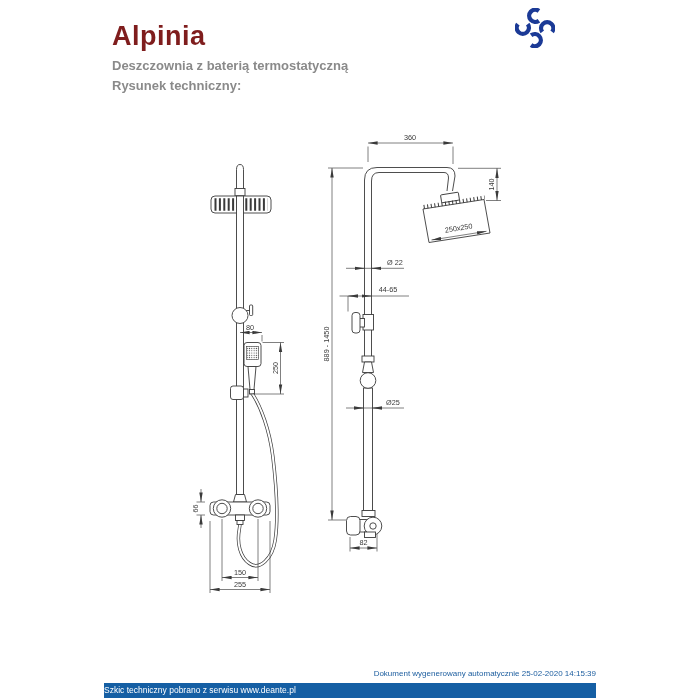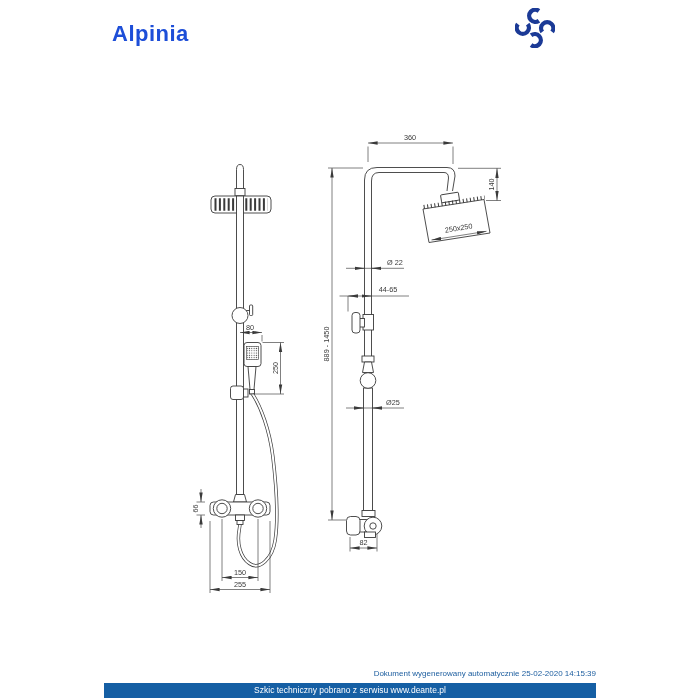--- a/index.html
+++ b/index.html
@@ -1,34 +1,34 @@
 <!DOCTYPE html>
 <html><head>
 <meta charset="utf-8">
 <style>
   html,body{margin:0;padding:0;background:#fff;}
   .page{position:relative;width:700px;height:700px;background:#ffffff;overflow:hidden;
         font-family:"Liberation Sans","DejaVu Sans",sans-serif;}
   
-  .title{position:absolute;left:112px;top:21px;font-size:22px;font-weight:bold;
-         color:#1d4ed8;letter-spacing:0.5px;}
+  .title{position:absolute;left:112px;top:21px;font-size:27px;font-weight:bold;
+         color:#7f1d1d;letter-spacing:0.5px;}
   .subtitle{position:absolute;left:112px;top:56px;font-size:13px;font-weight:bold;
             color:#8a8a8a;line-height:20px;}
   .logo{position:absolute;left:515px;top:8px;width:40px;height:40px;}
   
   .drawing{position:absolute;left:0;top:0;width:700px;height:700px;}
   .dim-text{font-family:"Liberation Sans","DejaVu Sans",sans-serif;font-size:7.3px;fill:#3a3a3a;}
   
   .foot-line{position:absolute;left:104px;top:669px;width:492px;height:11px;
              font-size:8px;color:#1a5c9e;}
   .foot-page{position:absolute;left:0;top:0;margin-top:36px;}
   .foot-gen{position:absolute;right:0;top:0;}
   .foot-bar{position:absolute;left:104px;top:683px;width:492px;height:15px;
             background:#155fa4;color:#ffffff;font-size:8.5px;line-height:15px;
-            text-align:center;}
+            }
 </style>
 </head>
 <body>
 
 <div class="page">
 
   <div class="drawing">
   <svg width="700" height="700" viewBox="0 0 700 700">
     <defs>
       <marker id="arr" viewBox="0 0 10 4" refX="9.6" refY="2" markerWidth="10" markerHeight="4" markerUnits="userSpaceOnUse" orient="auto-start-reverse">
@@ -205,20 +205,24 @@
           <line x1="377" y1="534" x2="377" y2="551.5"></line>
           <line x1="350" y1="548" x2="377" y2="548" marker-start="url(#arr)" marker-end="url(#arr)"></line>
           <text class="dim-text" x="363.5" y="545" text-anchor="middle" stroke="none">82</text>
         </g>
       </g>
     </g>
   </svg>
   </div>
 
   <div class="title">Alpinia</div>
+  <div class="subtitle">
+    <div>Deszczownia z baterią termostatyczną</div>
+    <div>Rysunek techniczny:</div>
+  </div>
 
   <div class="logo">
     <svg width="40" height="40" viewBox="0 0 40 40">
       <g stroke="#1b3a96" stroke-width="4.3" fill="none">
         <path d="M 3.9,-4.9 A 6.1,6.1 0 1 0 3.9,4.9" transform="translate(20,7.8)"></path>
         <path d="M 3.9,-4.9 A 6.1,6.1 0 1 0 3.9,4.9" transform="translate(32.2,20) rotate(90)"></path>
         <path d="M 3.9,-4.9 A 6.1,6.1 0 1 0 3.9,4.9" transform="translate(20,32.2) rotate(180)"></path>
         <path d="M 3.9,-4.9 A 6.1,6.1 0 1 0 3.9,4.9" transform="translate(7.8,20) rotate(270)"></path>
       </g>
     </svg>

